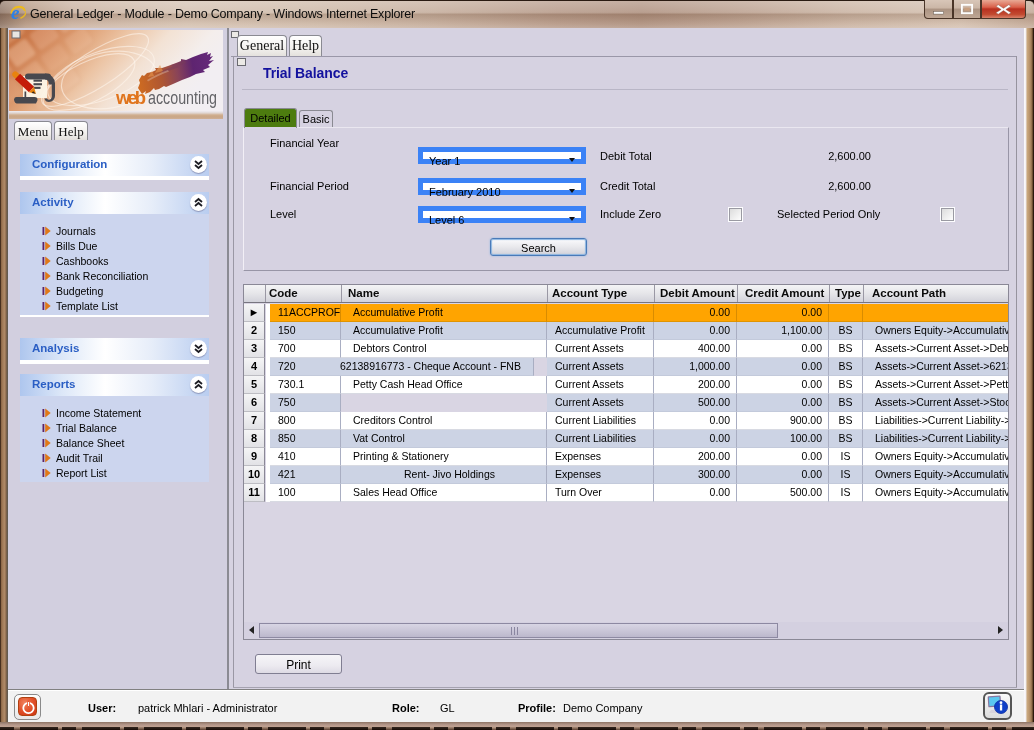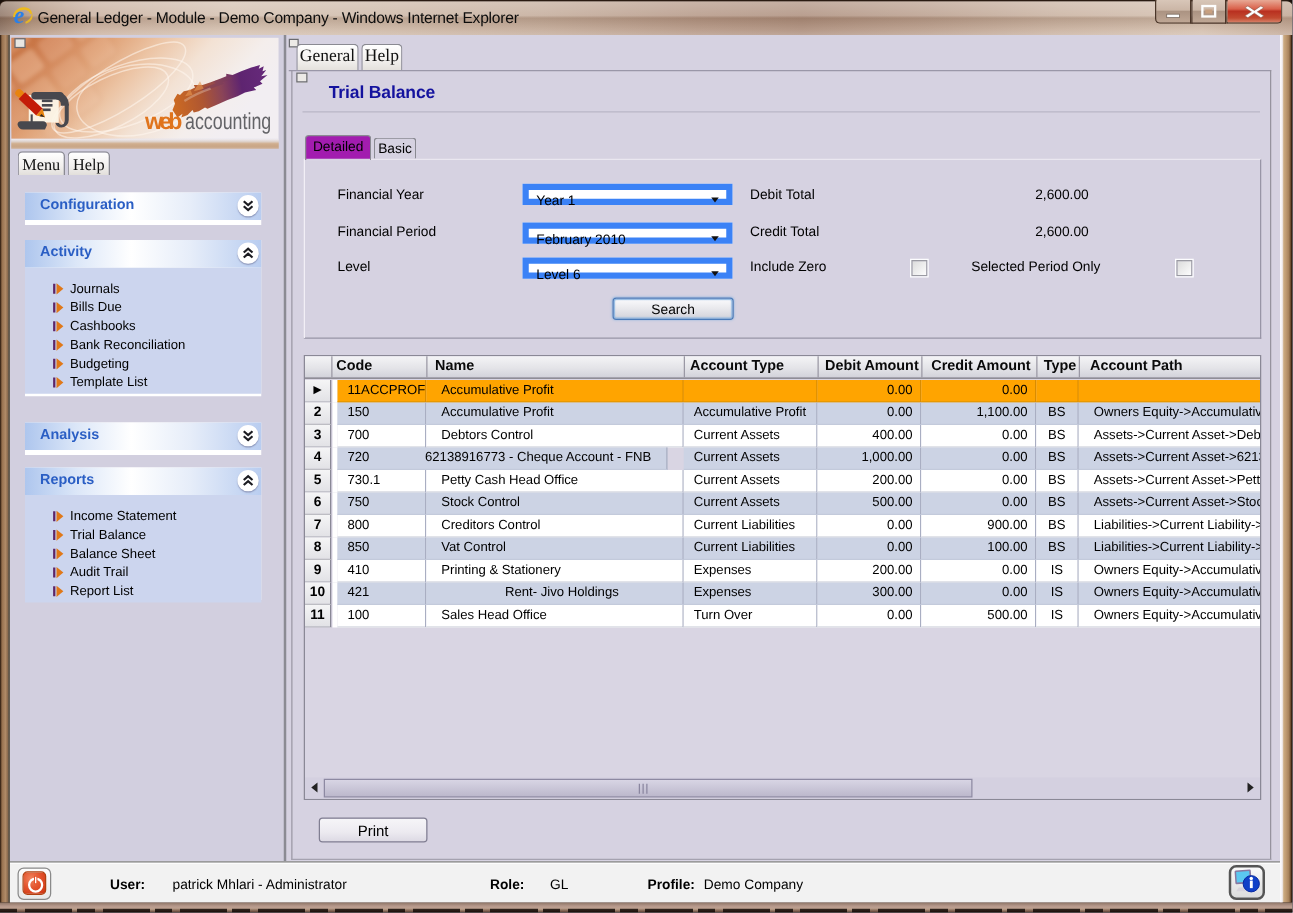--- a/index.html
+++ b/index.html
@@ -54,21 +54,21 @@
 
 #content { position:absolute; left:231px; top:28px; width:793px; height:661px; background:#d6d2e1; }
 .jtab { position:absolute; font-family:"Liberation Serif", serif; color:#111; text-align:center;
   background:linear-gradient(to bottom,#ffffff 0%, #f4f2f0 55%, #e4e1dd 100%); border:1px solid #8a8a92; border-bottom:none; border-radius:4px 4px 0 0; }
 #tabGeneral { left:6px; top:7px; width:50px; height:21px; font-size:14px; padding-top:2px;}
 #tabHelpR { left:58px; top:7px; width:33px; height:21px; font-size:14px; padding-top:2px;}
 #tabline { position:absolute; left:0px; top:28px; width:786px; height:1px; background:#9a97a8; }
 #heading { position:absolute; left:32px; top:38px; font-size:14px; font-weight:bold; color:#14129e; line-height:1; letter-spacing:-0.1px; }
 #hrule { position:absolute; left:11px; top:61px; width:766px; height:1px; background:#b9b6c6; }
 .stab { position:absolute; font-size:11px; color:#000; text-align:center; background:#d6d2e1; border:1px solid #8a8a92; border-bottom:none; border-radius:3px 3px 0 0; }
-#tabDetailed { left:13px; top:80px; width:53px; height:20px; padding-top:3px; background:#a21caf; z-index:3;}
+#tabDetailed { left:13px; top:80px; width:53px; height:20px; padding-top:3px; background:#4d7c0f; z-index:3;}
 #tabBasic { left:68px; top:82px; width:34px; height:17px; padding-top:2px; }
 #formpanel { position:absolute; left:12px; top:99px; width:766px; height:144px; background:#d6d2e1; border-right:1px solid #9895a6; border-bottom:1px solid #9895a6; border-left:1px solid #f2eff6; border-top:1px solid #eae7f0; }
 #formpanel2 { position:absolute; left:12px; top:99px; width:766px; height:144px; }
 .flabel { position:absolute; font-size:11px; color:#000; }
 .dropdown { position:absolute; left:175px; width:168px; height:17px; background:#fff; border:5px solid #3b82f6; font-size:11px; color:#000; }
 .dropdown .dtxt { position:absolute; left:6px; top:3px; }
 .dropdown .darr { position:absolute; right:6px; top:6px; width:0; height:0; border-left:3.5px solid transparent; border-right:3.5px solid transparent; border-top:4.5px solid #111; }
 #searchbtn { position:absolute; left:247px; top:111px; width:97px; height:18px; background:linear-gradient(to bottom,#fbfbfd 0%, #e8e8ec 50%, #d2d2da 100%); border:1px solid #4a7ab8; box-shadow:0 0 1px 1px #8ab4e0 inset, 0 0 2px #8ab4e0; border-radius:3px; font-size:11px; text-align:center; padding-top:3px; }
 .chk { position:absolute; width:13px; height:13px; background:linear-gradient(135deg,#dcdcdc 0%, #fdfdfd 100%); border:1px solid #9a9aa2; outline:1px solid #fdfdff; }
 
@@ -338,21 +338,21 @@
     <div style="position:absolute; left:785px; top:28px; width:1px; height:632px; background:#96939e;"></div>
     <div style="position:absolute; left:2px; top:28px; width:1px; height:632px; background:#9a97a4;"></div>
     <div style="position:absolute; left:2px; top:659px; width:784px; height:1px; background:#a5a2b0;"></div>
     <div id="heading">Trial Balance</div>
     <div id="hrule"></div>
     <div id="tabDetailed" class="stab">Detailed</div>
     <div id="tabBasic" class="stab">Basic</div>
     <div id="formpanel"></div>
     <div style="position:absolute; left:14px; top:99px; width:51px; height:2px; background:#d8d4e3; z-index:4;"></div>
     <div id="formpanel2">
-      <span class="flabel" style="left:27px; top:23px;">Financial Year</span>
+      <span class="flabel" style="left:27px; top:10px;">Financial Year</span>
       <span class="flabel" style="left:27px; top:53px;">Financial Period</span>
       <span class="flabel" style="left:27px; top:81px;">Level</span>
       <div class="dropdown" style="top:20px;">
           <span class="dtxt">Year 1</span>
           <span class="darr"></span>
         </div>
       <div class="dropdown" style="top:51px;">
           <span class="dtxt">February 2010</span>
           <span class="darr"></span>
         </div>
@@ -433,21 +433,20 @@
         <div class="gcell" style="left:303px; width:107px; padding-left:8px;">Current Assets</div>
         <div class="gcell" style="left:410px; width:83px; padding-right:6px; text-align:right;">200.00</div>
         <div class="gcell" style="left:493px; width:92px; padding-right:6px; text-align:right;">0.00</div>
         <div class="gcell" style="left:585px; width:34px; text-align:center;">BS</div>
         <div class="gcell" style="left:619px; width:145px; padding-left:12px; border-right:none;">Assets-&gt;Current Asset-&gt;Petty Cash</div>
       </div>
       <div class="grow wblue" style="top:109px;">
         <div class="rh">6</div>
           <div class="gap"></div>
         <div class="gcell" style="left:26px; width:71px; padding-left:8px;">750</div>
-        <div class="gcell" style="left:97px; width:206px; padding-left:12px;">Stock Control</div>
         <div class="gcell" style="left:303px; width:107px; padding-left:8px;">Current Assets</div>
         <div class="gcell" style="left:410px; width:83px; padding-right:6px; text-align:right;">500.00</div>
         <div class="gcell" style="left:493px; width:92px; padding-right:6px; text-align:right;">0.00</div>
         <div class="gcell" style="left:585px; width:34px; text-align:center;">BS</div>
         <div class="gcell" style="left:619px; width:145px; padding-left:12px; border-right:none;">Assets-&gt;Current Asset-&gt;Stock Cont</div>
       </div>
       <div class="grow wwhite" style="top:127px;">
         <div class="rh">7</div>
           <div class="gap"></div>
         <div class="gcell" style="left:26px; width:71px; padding-left:8px;">800</div>

